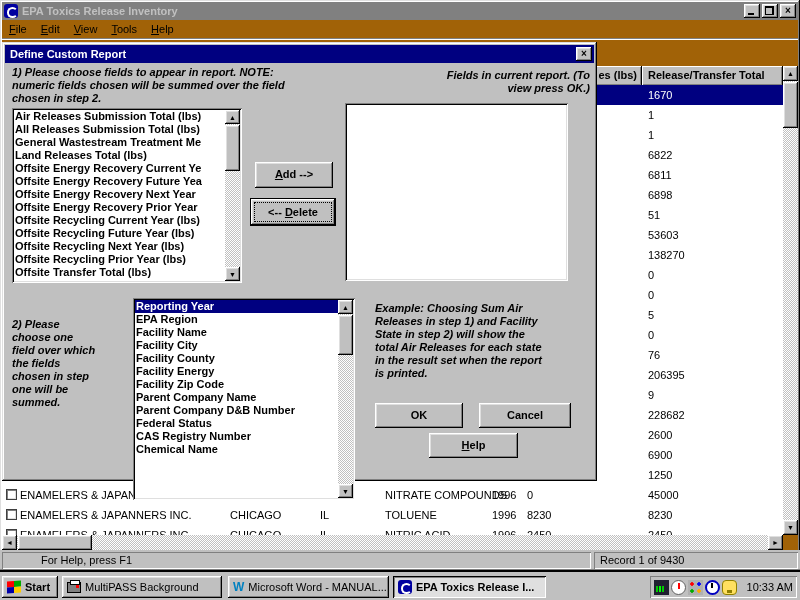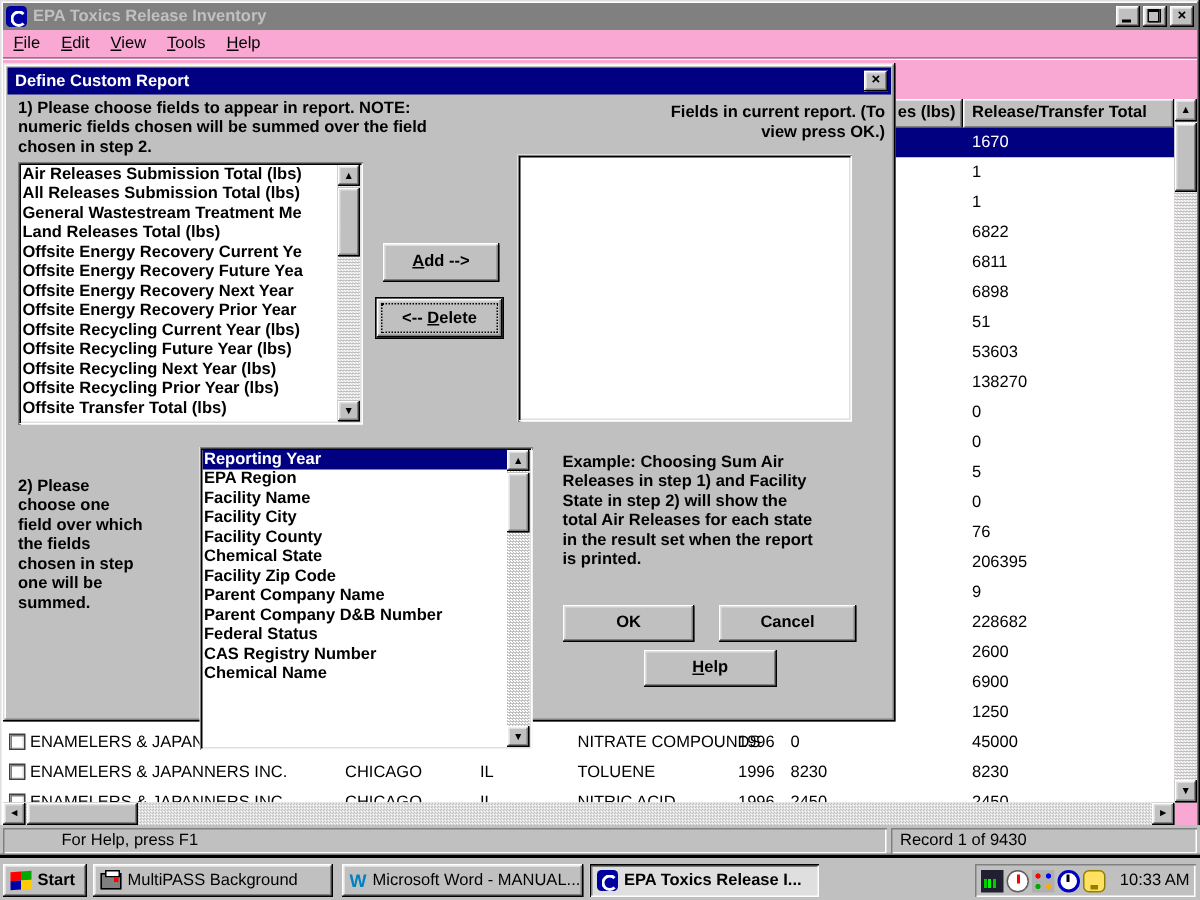--- a/index.html
+++ b/index.html
@@ -1,18 +1,18 @@
 <!DOCTYPE html>
 <html><head>
 <meta charset="utf-8">
 <style>
   * { margin:0; padding:0; box-sizing:border-box; }
   body { background:#008080; font-family:"Liberation Sans", sans-serif; }
   #screen {
-    position:relative; width:800px; height:600px; background:#f9a8d4;
+    position:relative; width:800px; height:600px; background:#a16207;
     font-size:11px; color:#000; overflow:hidden;
     box-shadow: inset -1px -1px 0 #000, inset 1px 1px 0 #dfdfdf, inset -2px -2px 0 #808080, inset 2px 2px 0 #fff;
   }
   .raised { background:#c0c0c0;
     box-shadow: inset -1px -1px 0 #000, inset 1px 1px 0 #fff, inset -2px -2px 0 #808080, inset 2px 2px 0 #dfdfdf; }
   .sunken-light { box-shadow: inset 1px 1px 0 #808080, inset -1px -1px 0 #fff; }
   .dither { background-color:#d8d8d8;
     background-image: repeating-conic-gradient(#fff 0% 25%, #c0c0c0 0% 50%);
     background-size:2px 2px; }
 
@@ -66,21 +66,21 @@
   .hscroll .sbtn { position:absolute; top:0; width:15px; height:15px; }
   .h-left { left:0; } .h-right { right:0; }
   .hthumb { position:absolute; left:16px; top:0; width:74px; height:15px; }
 
   
   .dialog { position:absolute; left:2px; top:42px; width:595px; height:439px; background:#c0c0c0; z-index:10;
     box-shadow: inset -1px -1px 0 #000, inset 1px 1px 0 #dfdfdf, inset -2px -2px 0 #808080, inset 2px 2px 0 #fff; }
   .dlg-title { position:absolute; left:3px; top:3px; width:589px; height:18px; background:#000080; color:#fff;
     font-weight:bold; display:flex; align-items:center; padding-left:5px; }
   .dlg-close { position:absolute; right:2px; top:2px; }
-  .dlg-text { position:absolute; font-weight:bold; white-space:pre-line; line-height:13px; }
+  .dlg-text { position:absolute; font-weight:bold; white-space:pre-line; line-height:13px;font-style:italic; }
   .dlg-step1 { left:10px; top:24px; width:365px; }
   .dlg-fields-label { left:373px; top:27px; width:215px;text-align:right; }
   .dlg-step2 { left:10px; top:276px; width:120px; }
   .dlg-example { left:373px; top:260px; width:220px; }
   .listbox { position:absolute; background:#fff;
     box-shadow: inset 1px 1px 0 #808080, inset -1px -1px 0 #fff, inset 2px 2px 0 #000, inset -2px -2px 0 #dfdfdf; }
   .lb-items { position:absolute; left:2px; top:2px; right:17px; bottom:2px; overflow:hidden; }
   .lb-items.noscroll { right:2px; }
   .lb-item { height:13px; line-height:13px; padding-left:1px; font-weight:bold; white-space:nowrap; overflow:hidden; }
   .lb-item.selected { background:#000080; color:#fff; }
@@ -518,21 +518,21 @@
 summed.</div>
 
     <div class="listbox lb-sum">
       <div class="lb-items">
 
       <div class="lb-item selected">Reporting Year</div>
           <div class="lb-item">EPA Region</div>
           <div class="lb-item">Facility Name</div>
           <div class="lb-item">Facility City</div>
           <div class="lb-item">Facility County</div>
-          <div class="lb-item">Chemical State</div>
+          <div class="lb-item">Facility Energy</div>
           <div class="lb-item">Facility Zip Code</div>
           <div class="lb-item">Parent Company Name</div>
           <div class="lb-item">Parent Company D&amp;B Number</div>
           <div class="lb-item">Federal Status</div>
           <div class="lb-item">CAS Registry Number</div>
           <div class="lb-item">Chemical Name</div>
         </div>
       <div class="lb-scroll dither">
         <span class="sbtn" style="top:0;">
             <span>▲</span>

